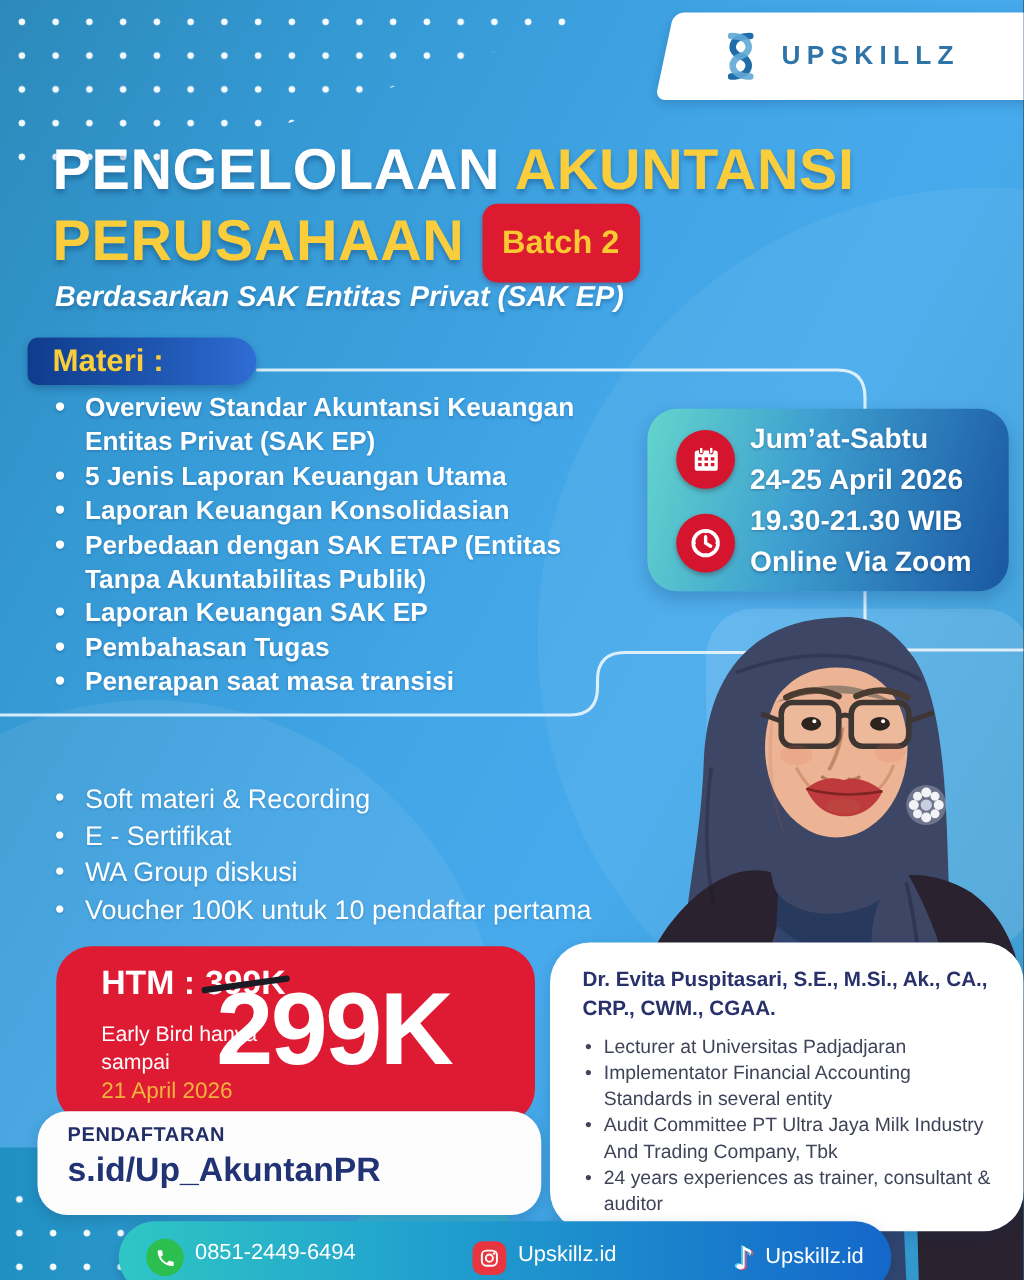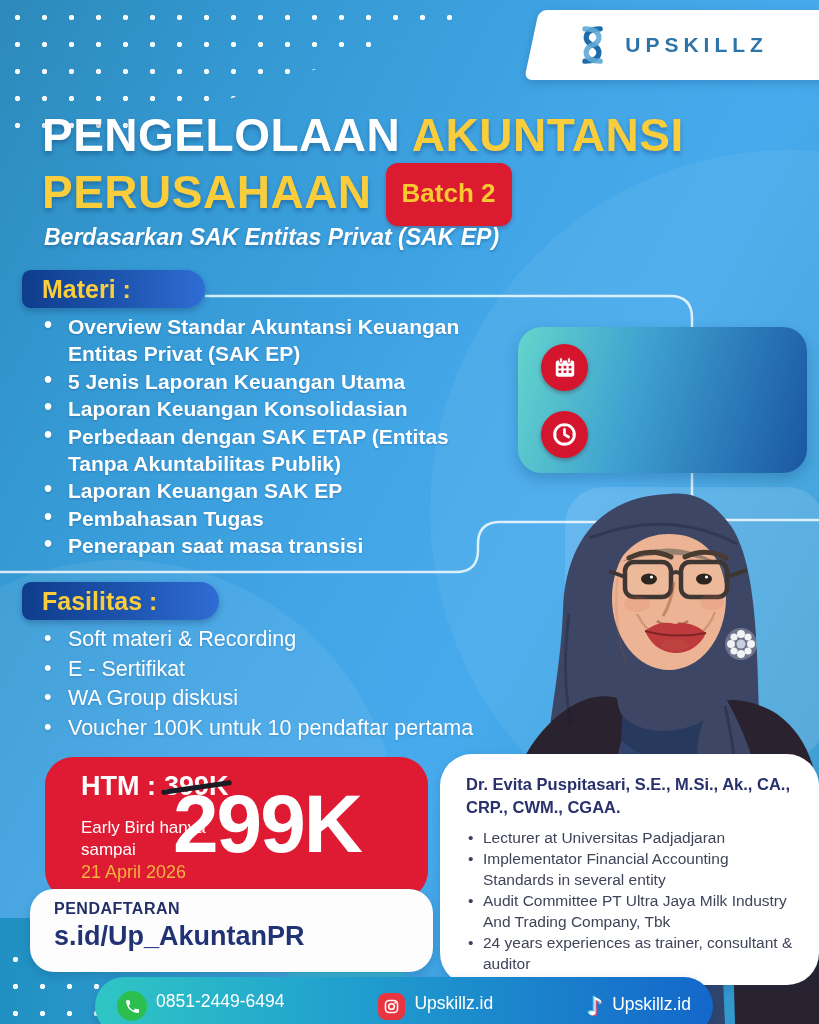--- a/index.html
+++ b/index.html
@@ -234,23 +234,28 @@
         <circle cx="12" cy="12" r="8.8" fill="none" stroke="#fff" stroke-width="2.6"></circle>
         <path d="M12 7.5 V12 L15.6 14.2" fill="none" stroke="#fff" stroke-width="2.4" stroke-linecap="round"></path>
         <g stroke="#fff" stroke-width="1.4">
           <path d="M12 3.6 V5"></path>
             <path d="M12 19 V20.4"></path>
             <path d="M3.6 12 H5"></path>
             <path d="M19 12 H20.4"></path>
         </g>
       </svg>
     </div>
-  </div>
-
-  <div class="section-pill fasilitas-pill">Fasilitas :</div>
+    <div class="card-lines">
+      <div>Jum’at-Sabtu</div>
+      <div>24-25 April 2026</div>
+      <div>19.30-21.30 WIB</div>
+      <div>Online Via Zoom</div>
+    </div>
+  </div>
+
   <ul class="blist fasilitas-list">
     <li>Soft materi &amp; Recording</li>
     <li>E - Sertifikat</li>
     <li>WA Group diskusi</li>
     <li>Voucher 100K untuk 10 pendaftar pertama</li>
   </ul>
 
   <div class="red-tail"></div>
   <div class="red-box">
     <div class="htm-line">

